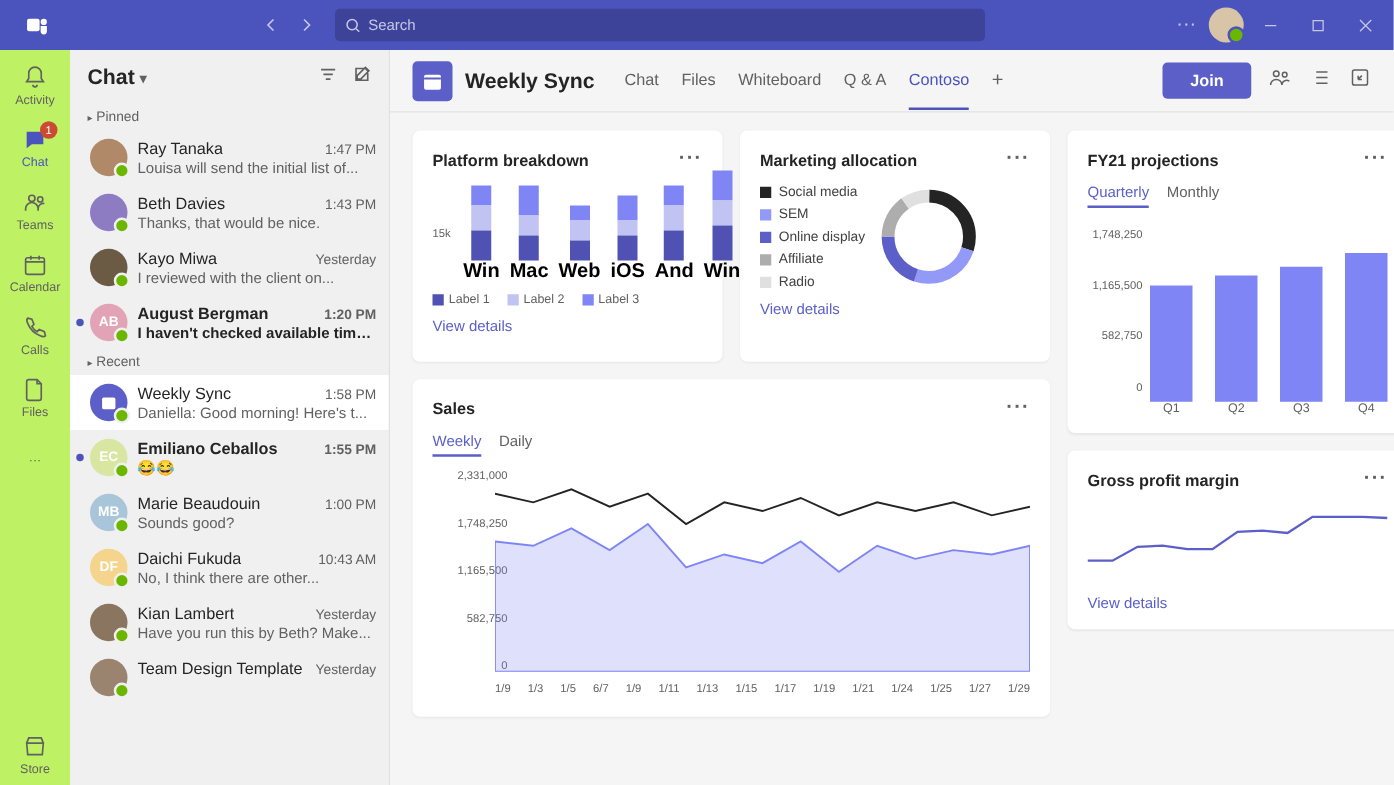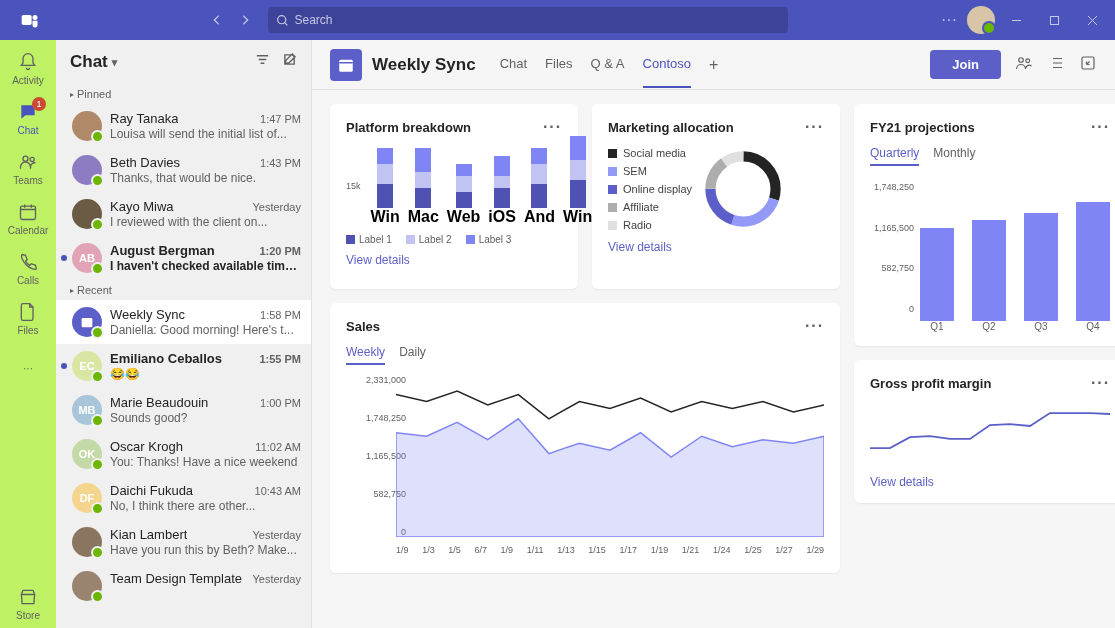--- a/index.html
+++ b/index.html
@@ -296,30 +296,20 @@
           <div class="av pres" style="background: rgb(168, 197, 217);">MB</div>
           <div class="ct">
             <div class="line1">
               <span class="name">Marie Beaudouin</span>
               <span class="time">1:00 PM</span>
             </div>
             <div class="preview">Sounds good?</div>
           </div>
         </div>
         <div class="chat-row">
-          <div class="av pres" style="background: rgb(196, 217, 168);">OK</div>
-          <div class="ct">
-            <div class="line1">
-              <span class="name">Oscar Krogh</span>
-              <span class="time">11:02 AM</span>
-            </div>
-            <div class="preview">You: Thanks! Have a nice weekend</div>
-          </div>
-        </div>
-        <div class="chat-row">
           <div class="av pres" style="background: rgb(245, 213, 142);">DF</div>
           <div class="ct">
             <div class="line1">
               <span class="name">Daichi Fukuda</span>
               <span class="time">10:43 AM</span>
             </div>
             <div class="preview">No, I think there are other...</div>
           </div>
         </div>
         <div class="chat-row">
@@ -349,20 +339,21 @@
       <div class="meet-ico">
           <svg width="18" height="18" viewBox="0 0 24 24" fill="#fff">
             <rect x="3" y="5" width="18" height="16" rx="2"></rect>
             <path d="M3 9h18" stroke="#5b5fc7" stroke-width="2"></path>
           </svg>
         </div>
       <div class="title">Weekly Sync</div>
       <div class="tabs" id="header-tabs">
           <div>Chat</div>
           <div>Files</div>
+          <div>Whiteboard</div>
           <div>Q &amp; A</div>
           <div class="active">Contoso</div>
           <div class="add">+</div>
         </div>
       <div class="actions">
         <button class="joinbtn">Join</button>
         <div class="hicon"><svg width="18" height="18" viewBox="0 0 24 24" fill="none" stroke="currentColor" stroke-width="1.6">
               <circle cx="8" cy="8" r="3"></circle>
               <circle cx="17" cy="9" r="2.5"></circle>
               <path d="M2 20a6 6 0 0 1 12 0M14 20a5 5 0 0 1 8-4"></path>

